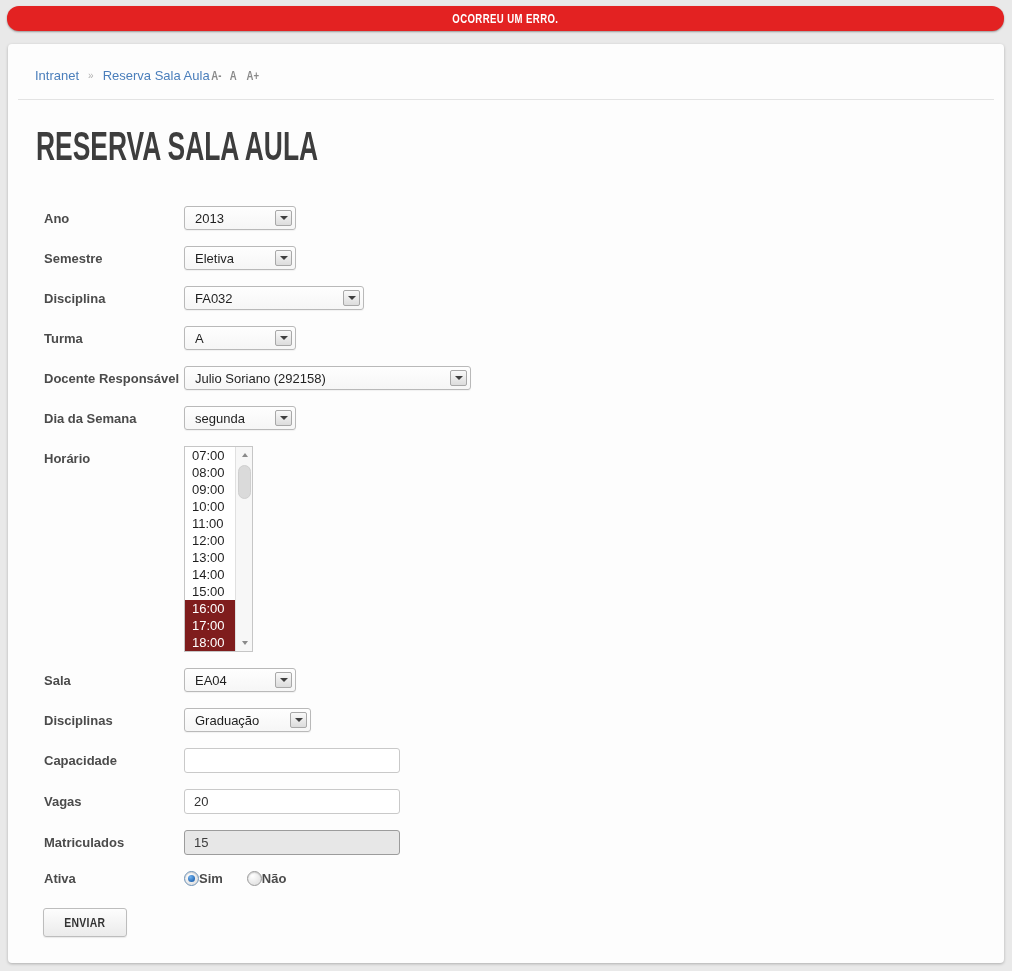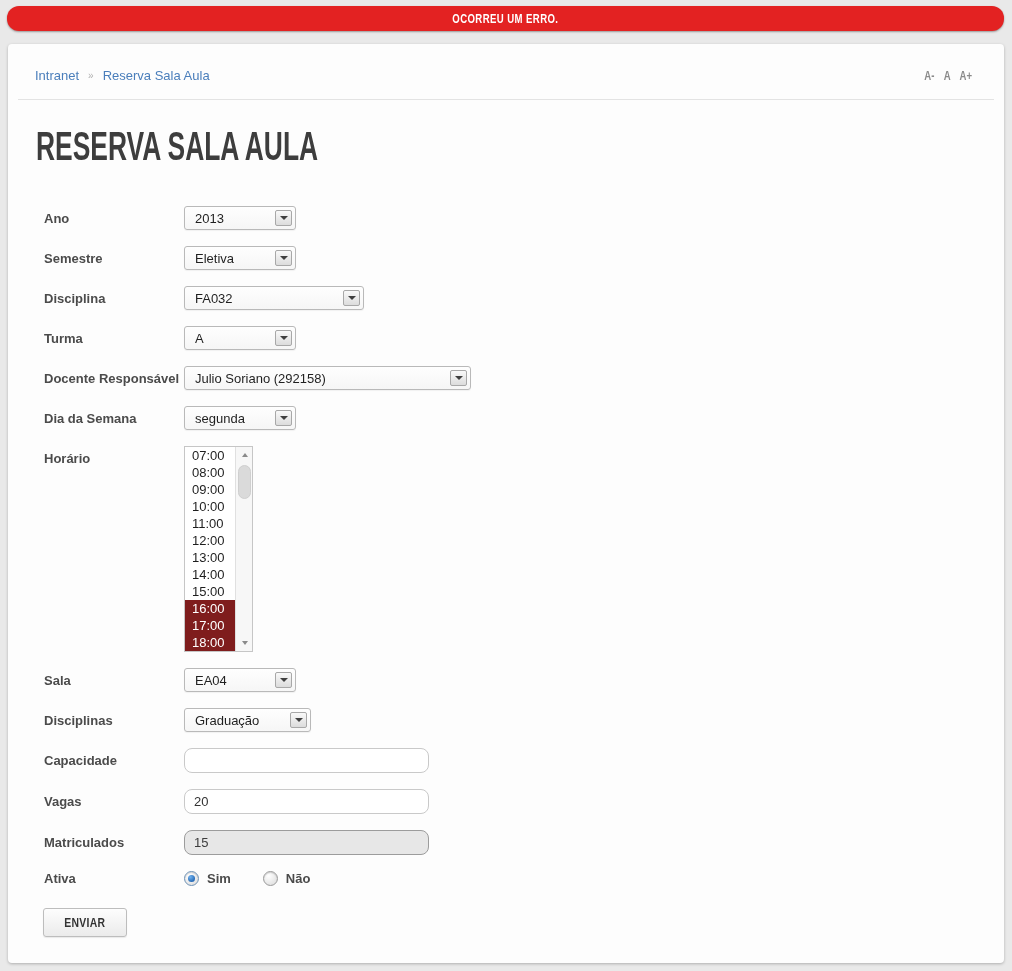--- a/index.html
+++ b/index.html
@@ -24,21 +24,21 @@
   }
 
   
   .card {
     position:absolute; left:8px; right:8px; top:44px; height:919px;
     background:#fdfdfd; border-radius:4px;
     box-shadow:0 1px 3px rgba(0,0,0,.25);
     overflow:hidden;
   }
   .crumb-row {
-    display:flex; justify-content:space-between; align-items:center;
+    display:flex; align-items:center;
     padding:24px 30px 16px 27px;
   }
   .crumbs { font-size:13px; display:flex; align-items:center; gap:9px; }
   .crumb-link { color:#4a7ebb; text-decoration:none; cursor:pointer; }
   .crumb-sep { color:#b0b0b0; font-size:10px; }
   .font-controls { display:flex; gap:7px; color:#8a8a8a; font-size:12px; font-weight:bold; }
   .font-controls span { cursor:pointer; }
   .divider { border-top:1px solid #e3e3e3; margin:0 10px; }
 
   .content { padding:26px 0 0 28px; }
@@ -72,21 +72,21 @@
     border:1px solid #a8a8a8; border-radius:2px;
     display:flex; align-items:center; justify-content:center;
   }
   .caret-down {
     width:0; height:0; border-left:4px solid transparent; border-right:4px solid transparent;
     border-top:4px solid #3f3f3f;
   }
 
   
   .tinput {
-    width:245px; height:25px; border:1px solid #c9c9c9; border-radius:8px;
+    width:216px; height:25px; border:1px solid #c9c9c9; border-radius:3px;
     padding:0 9px; font-size:13px; color:#333; background:#fff;
     font-family:"Liberation Sans", sans-serif;
     outline:none;
   }
   .tinput:disabled {
     background:#e7e7e7; border-color:#9c9c9c; color:#3c3c3c;
   }
 
   
   .listbox {
@@ -105,21 +105,21 @@
   }
   .lb-arrow.up { top:0; } .lb-arrow.down { bottom:0; }
   .tri-up { width:0;height:0;border-left:3.5px solid transparent;border-right:3.5px solid transparent;border-bottom:4px solid #8a8a8a; }
   .tri-dn { width:0;height:0;border-left:3.5px solid transparent;border-right:3.5px solid transparent;border-top:4px solid #8a8a8a; }
   .lb-thumb {
     position:absolute; left:2px; top:18px; width:13px; height:34px;
     background:#dadada; border-radius:7px; border:1px solid #cfcfcf;
   }
 
   
-  .radio-group { display:flex; align-items:flex-start; gap:8px; }
+  .radio-group { display:flex; align-items:flex-start; gap:0; }
   .radio {
     width:15px; height:15px; border-radius:50%;
     border:1px solid #9a9a9a;
     background:radial-gradient(circle at 35% 30%, #ffffff 0%, #e3e3e3 75%);
     display:inline-flex; align-items:center; justify-content:center;
     box-shadow:inset 0 1px 1px rgba(0,0,0,.15); cursor:pointer;
   }
   .radio.checked { border-color:#6d91b5; }
   .radio.checked::after {
     content:""; width:7px; height:7px; border-radius:50%;

